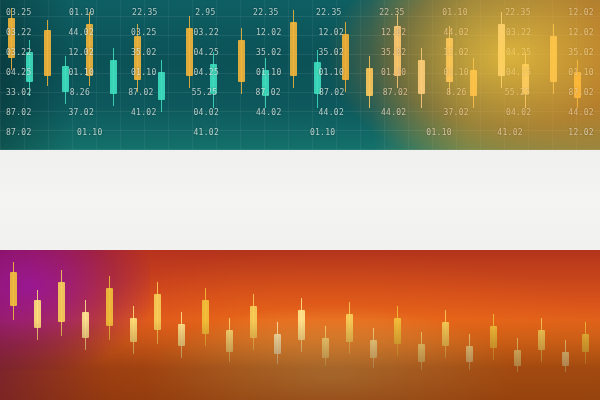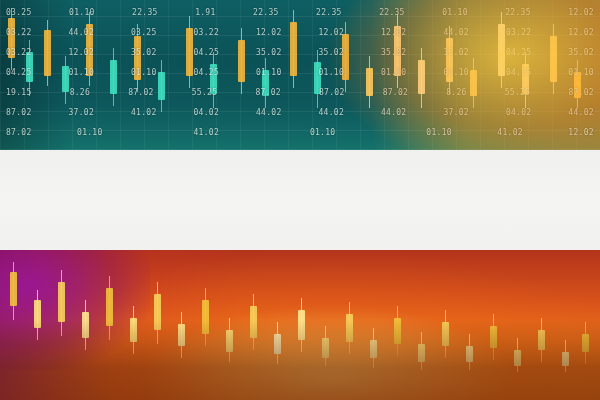--- a/index.html
+++ b/index.html
@@ -255,21 +255,21 @@
       <div class="candle" style="left: 574px; top: 0px; height: 400px;">
         <div class="wick" style="top: 60px; height: 48px; bottom: auto; background: rgb(255, 201, 74); opacity: 0.85;"></div>
         <div class="body" style="top: 72px; height: 26px; background: rgb(255, 201, 74); opacity: 0.9;"></div>
       </div>
     </div>
   <div class="numgrid" id="numgrid">
       <div class="numrow" style="top: 8px;">
         <span>03.25</span>
         <span>01.10</span>
         <span>22.35</span>
-        <span>1.91</span>
+        <span>2.95</span>
         <span>22.35</span>
         <span>22.35</span>
         <span>22.35</span>
         <span>01.10</span>
         <span>22.35</span>
         <span>12.02</span>
       </div>
       <div class="numrow" style="top: 28px;">
         <span>03.22</span>
         <span>44.02</span>
@@ -300,21 +300,21 @@
         <span>01.10</span>
         <span>04.25</span>
         <span>01.10</span>
         <span>01.10</span>
         <span>01.10</span>
         <span>01.10</span>
         <span>04.25</span>
         <span>01.10</span>
       </div>
       <div class="numrow" style="top: 88px;">
-        <span>19.15</span>
+        <span>33.02</span>
         <span>8.26</span>
         <span>87.02</span>
         <span>55.25</span>
         <span>87.02</span>
         <span>87.02</span>
         <span>87.02</span>
         <span>8.26</span>
         <span>55.25</span>
         <span>87.02</span>
       </div>

